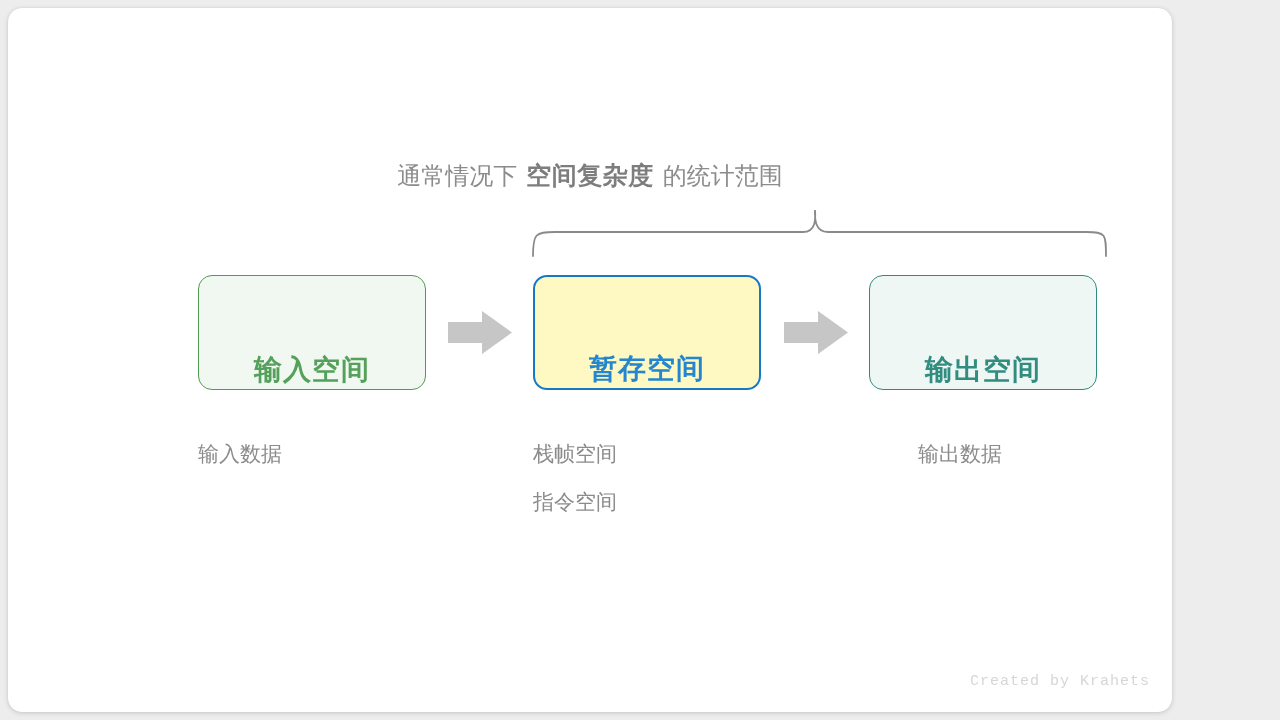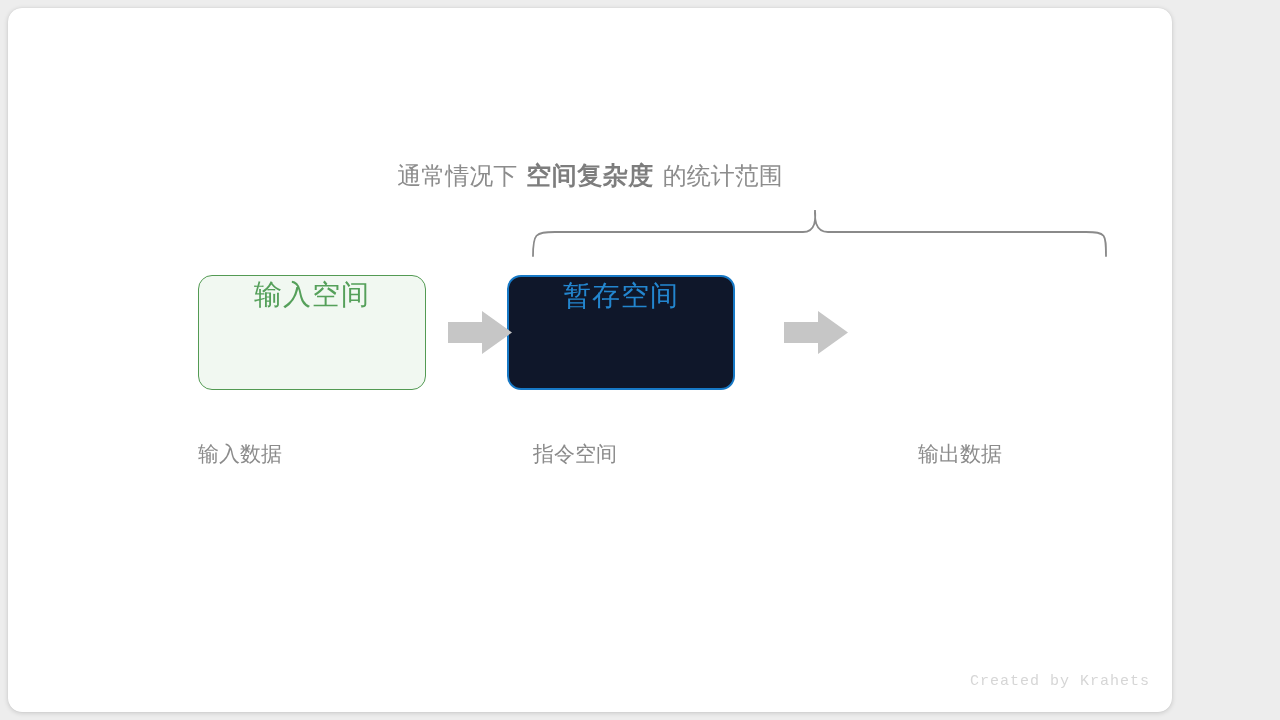--- a/index.html
+++ b/index.html
@@ -60,35 +60,35 @@
 
   
   .space-box {
     position: absolute;
     top: 267px;
     width: 228px;
     height: 115px;
     border-radius: 14px;
     box-sizing: border-box;
     display: flex;
-    align-items: flex-start;
+    align-items: flex-end;
     justify-content: center;
     font-size: 28px;
-    font-weight: normal;
+    font-weight: bold;
     letter-spacing: 1px;
   }
   #box-input {
     left: 190px;
     background: #f1f8f1;
     border: 1.6px solid #539a53;
     color: #55a05a;
   }
   #box-temp {
-    left: 499px;
-    background: #0f172a;
+    left: 525px;
+    background: #fef9c3;
     border: 2.4px solid #1779c6;
     color: #2386cf;
   }
   #box-output {
     left: 861px;
     background: #eff7f5;
     border: 1.8px solid #2f8b80;
     color: #328d81;
   }
 
@@ -144,34 +144,38 @@
   </svg>
 
   <div class="space-box" id="box-input">
     <span>输入空间</span>
   </div>
 
   <div class="space-box" id="box-temp">
     <span>暂存空间</span>
   </div>
 
+  <div class="space-box" id="box-output">
+    <span>输出空间</span>
+  </div>
 
   <svg class="flow-arrow" id="arrow-1" viewBox="0 0 64 45" xmlns="http://www.w3.org/2000/svg">
     <path d="M 0 12 L 34 12 L 34 1 L 64 22.5 L 34 44 L 34 33 L 0 33 Z" fill="#c6c6c6"></path>
   </svg>
 
   <svg class="flow-arrow" id="arrow-2" viewBox="0 0 64 45" xmlns="http://www.w3.org/2000/svg">
     <path d="M 0 12 L 34 12 L 34 1 L 64 22.5 L 34 44 L 34 33 L 0 33 Z" fill="#c6c6c6"></path>
   </svg>
 
   <div class="box-caption" id="caption-input">
     <div class="cap-line">输入数据</div>
   </div>
 
   <div class="box-caption" id="caption-temp">
+    <div class="cap-line">栈帧空间</div>
     <div class="cap-line">指令空间</div>
   </div>
 
   <div class="box-caption" id="caption-output">
     <div class="cap-line">输出数据</div>
   </div>
 
   <div id="watermark">Created by Krahets</div>
 
 </div>

